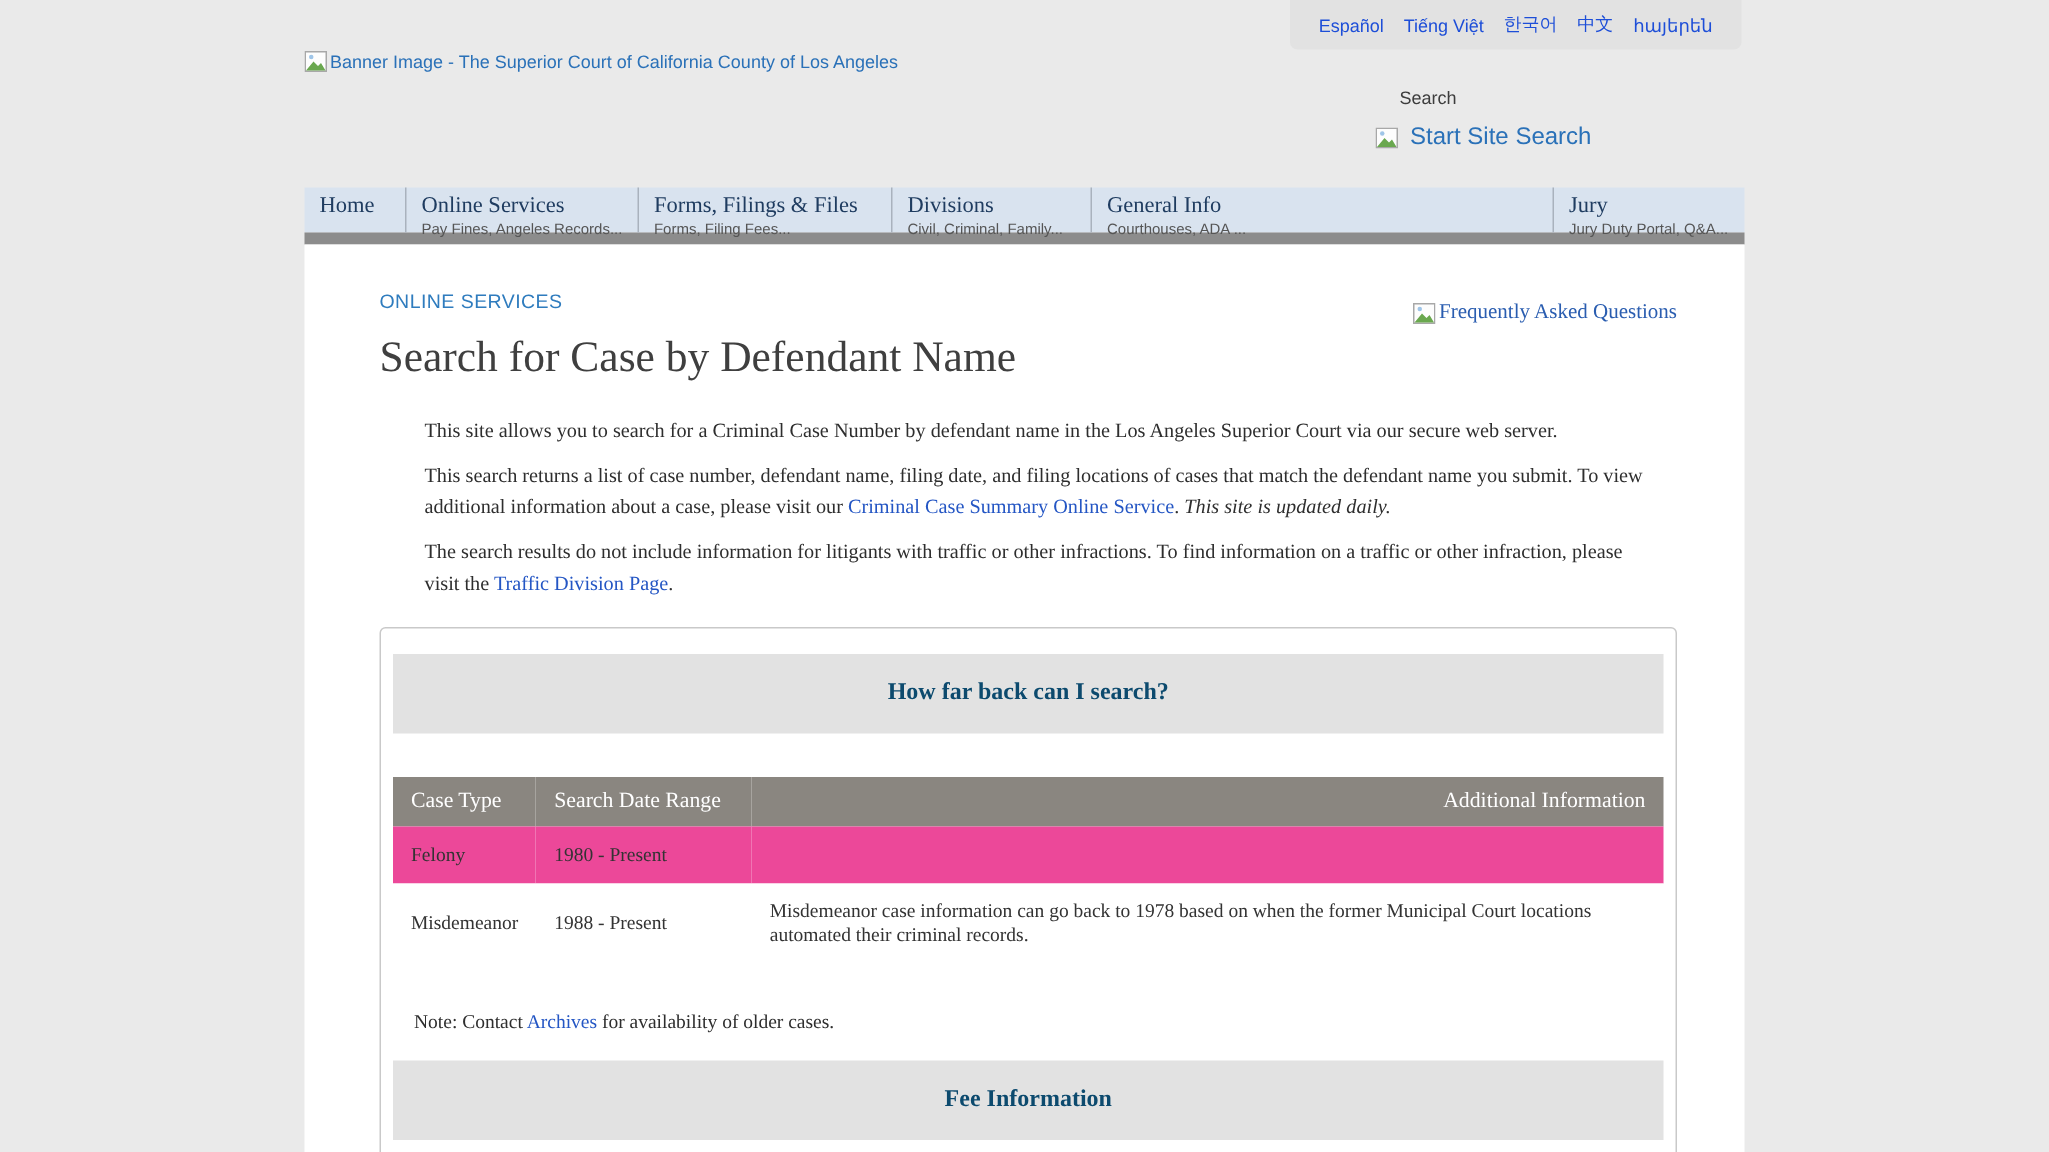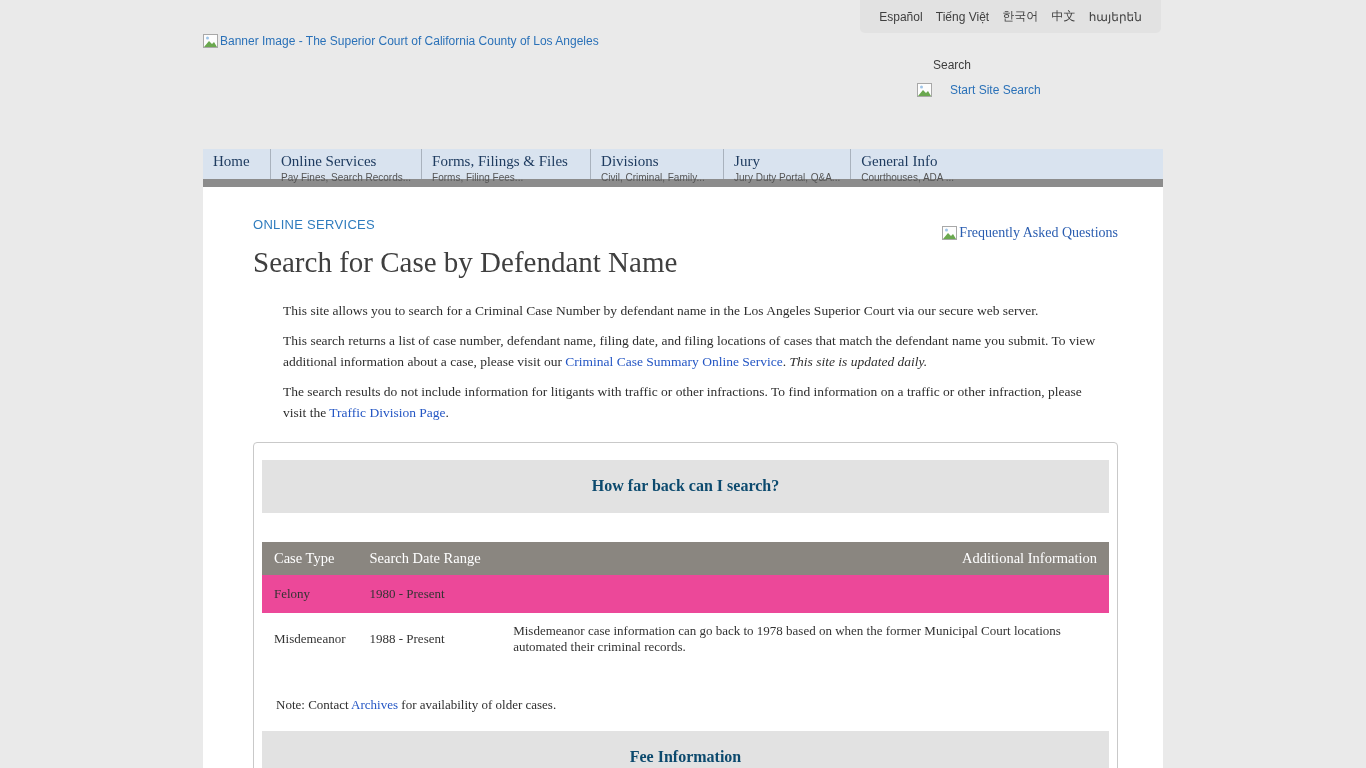--- a/index.html
+++ b/index.html
@@ -5,28 +5,28 @@
   * { margin: 0; padding: 0; box-sizing: border-box; }
   html, body { width: 1366px; height: 768px; overflow: hidden; background: #eaeaea; font-family: "Liberation Sans", sans-serif; }
 
   
   .lang-bar {
     position: absolute; left: 860px; top: 0; width: 301px; height: 33px;
     background: #e2e2e2; border-radius: 0 0 5px 5px;
     display: flex; align-items: center; justify-content: space-evenly;
     padding: 0 6px;
   }
-  .lang-bar a { font-size: 12px; color: #404040; text-decoration: none; cursor: pointer; white-space: nowrap; }
+  .lang-bar a { font-size: 12px; color: #1d4ed8; text-decoration: none; cursor: pointer; white-space: nowrap; }
 
   
   .page { width: 960px; margin-left: 203px; position: relative; }
-  .header { position: relative; height: 149px; }
+  .header { position: relative; height: 125px; }
   .banner-link { position: absolute; left: 0; top: 34px; display: flex; align-items: center; gap: 2px; color: #2a71b8; font-size: 12px; text-decoration: none; cursor: pointer; }
   .search-label { position: absolute; left: 730px; top: 58px; font-size: 12px; color: #3d3d3d; }
-  .site-search-link { position: absolute; left: 714px; top: 83px; display: flex; align-items: center; gap: 18px; color: #2a71b8; font-size: 12px; text-decoration: none; cursor: pointer; }
+  .site-search-link { position: absolute; left: 714px; top: 83px; display: flex; align-items: center; gap: 8px; color: #2a71b8; font-size: 16px; text-decoration: none; cursor: pointer; }
   .broken-img { display: inline-block; line-height: 0; }
 
   
   .nav { display: flex; background: #d9e3ef; height: 30px; }
   .nav-item { padding: 4px 10px 0 10px; border-right: 1px solid #a9b2bd; cursor: pointer; }
   .nav-item:last-child { border-right: none; }
   .nav-item .nav-label { font-family: "Liberation Serif", serif; font-size: 15px; color: #1f3c60; white-space: nowrap; }
   .nav-item .nav-sub { font-size: 10px; color: #555; margin-top: 2px; white-space: nowrap; }
   .nav-underbar { height: 8px; background: #8c8c8c; }
 
@@ -95,37 +95,37 @@
       <span>Start Site Search</span>
     </a>
   </div>
 
   <div class="nav">
     <div class="nav-item" style="flex: 0 0 68px;">
       <div class="nav-label">Home</div>
     </div>
     <div class="nav-item" style="flex: 0 0 150px;">
       <div class="nav-label">Online Services</div>
-      <div class="nav-sub">Pay Fines, Search Records...</div>
+      <div class="nav-sub">Pay Fines, Angeles Records...</div>
     </div>
     <div class="nav-item" style="flex: 0 0 169px;">
       <div class="nav-label">Forms, Filings &amp; Files</div>
       <div class="nav-sub">Forms, Filing Fees...</div>
     </div>
     <div class="nav-item" style="flex: 0 0 133px;">
       <div class="nav-label">Divisions</div>
       <div class="nav-sub">Civil, Criminal, Family...</div>
     </div>
+    <div class="nav-item" style="flex: 1;">
+      <div class="nav-label">General Info</div>
+      <div class="nav-sub">Courthouses, ADA ...</div>
+    </div>
     <div class="nav-item" style="flex: 0 0 127px;">
       <div class="nav-label">Jury</div>
       <div class="nav-sub">Jury Duty Portal, Q&amp;A...</div>
-    </div>
-    <div class="nav-item" style="flex: 1;">
-      <div class="nav-label">General Info</div>
-      <div class="nav-sub">Courthouses, ADA ...</div>
     </div>
   </div>
   <div class="nav-underbar"></div>
 
   <div class="content">
 
     <a class="faq-link">
       <span class="broken-img">
         <svg width="15" height="14" viewBox="0 0 15 14">
           <rect x="0.5" y="0.5" width="14" height="13" fill="#fdfdfd" stroke="#a8a8a8"></rect>

